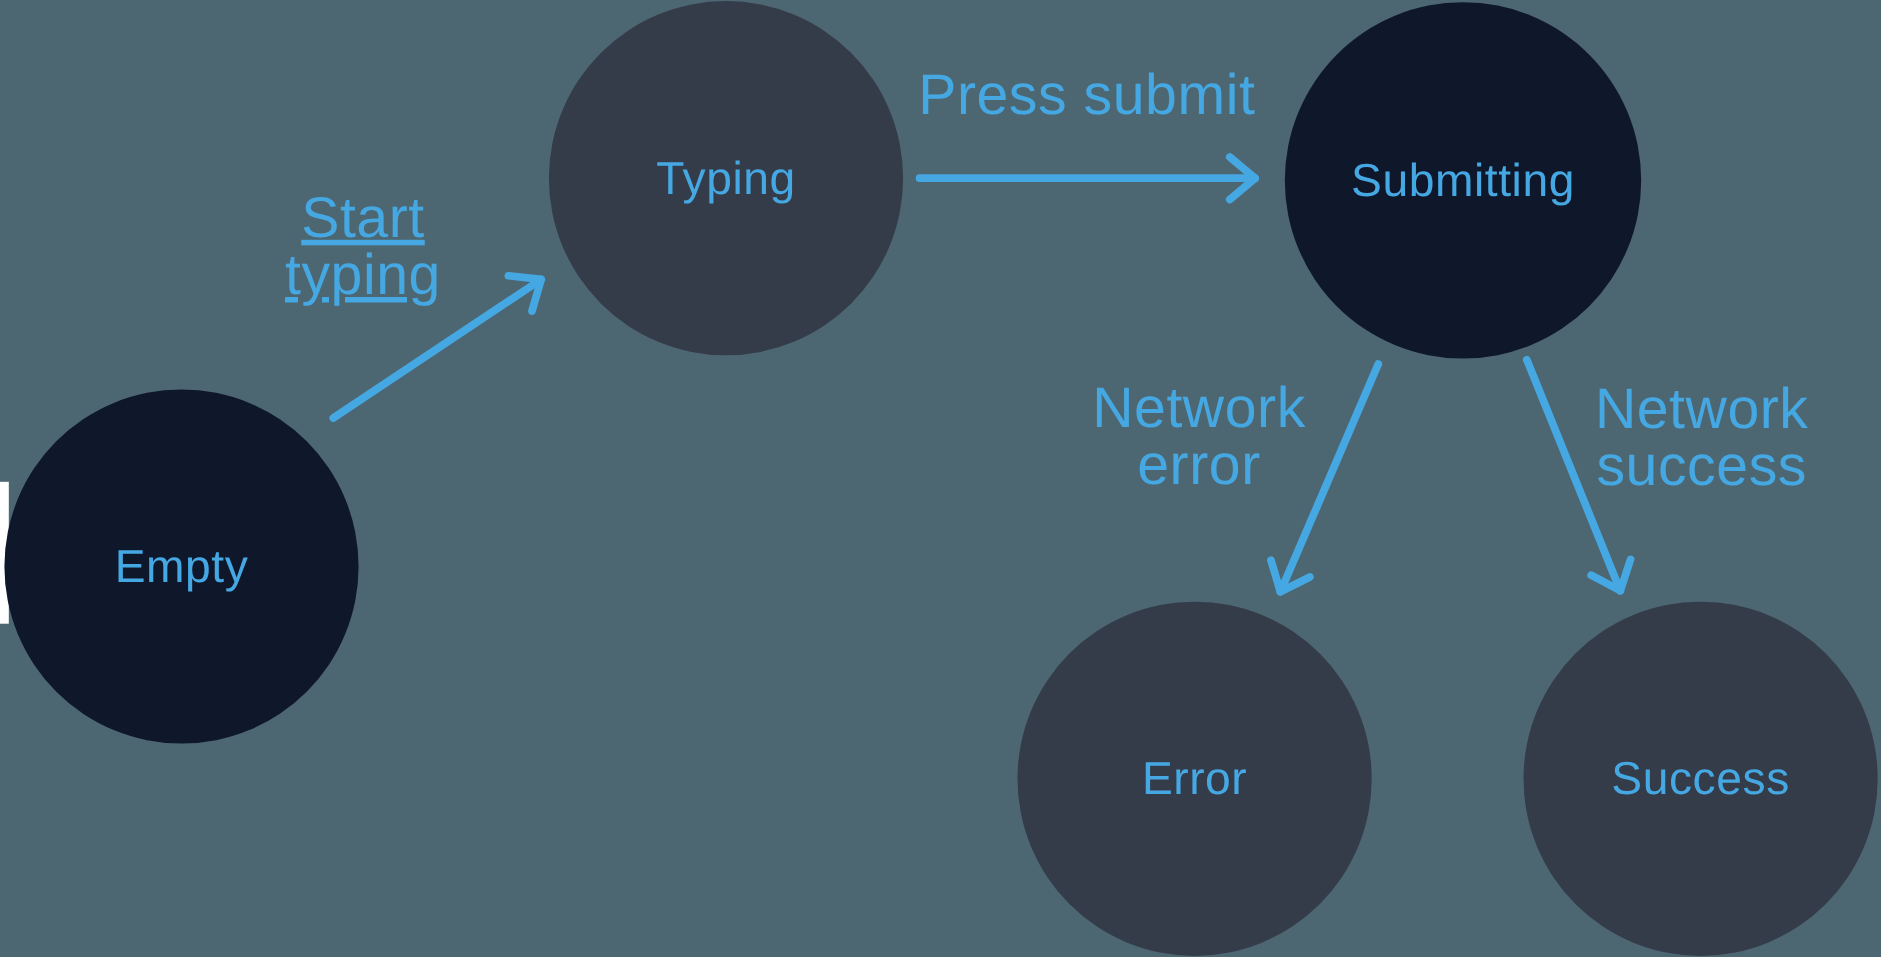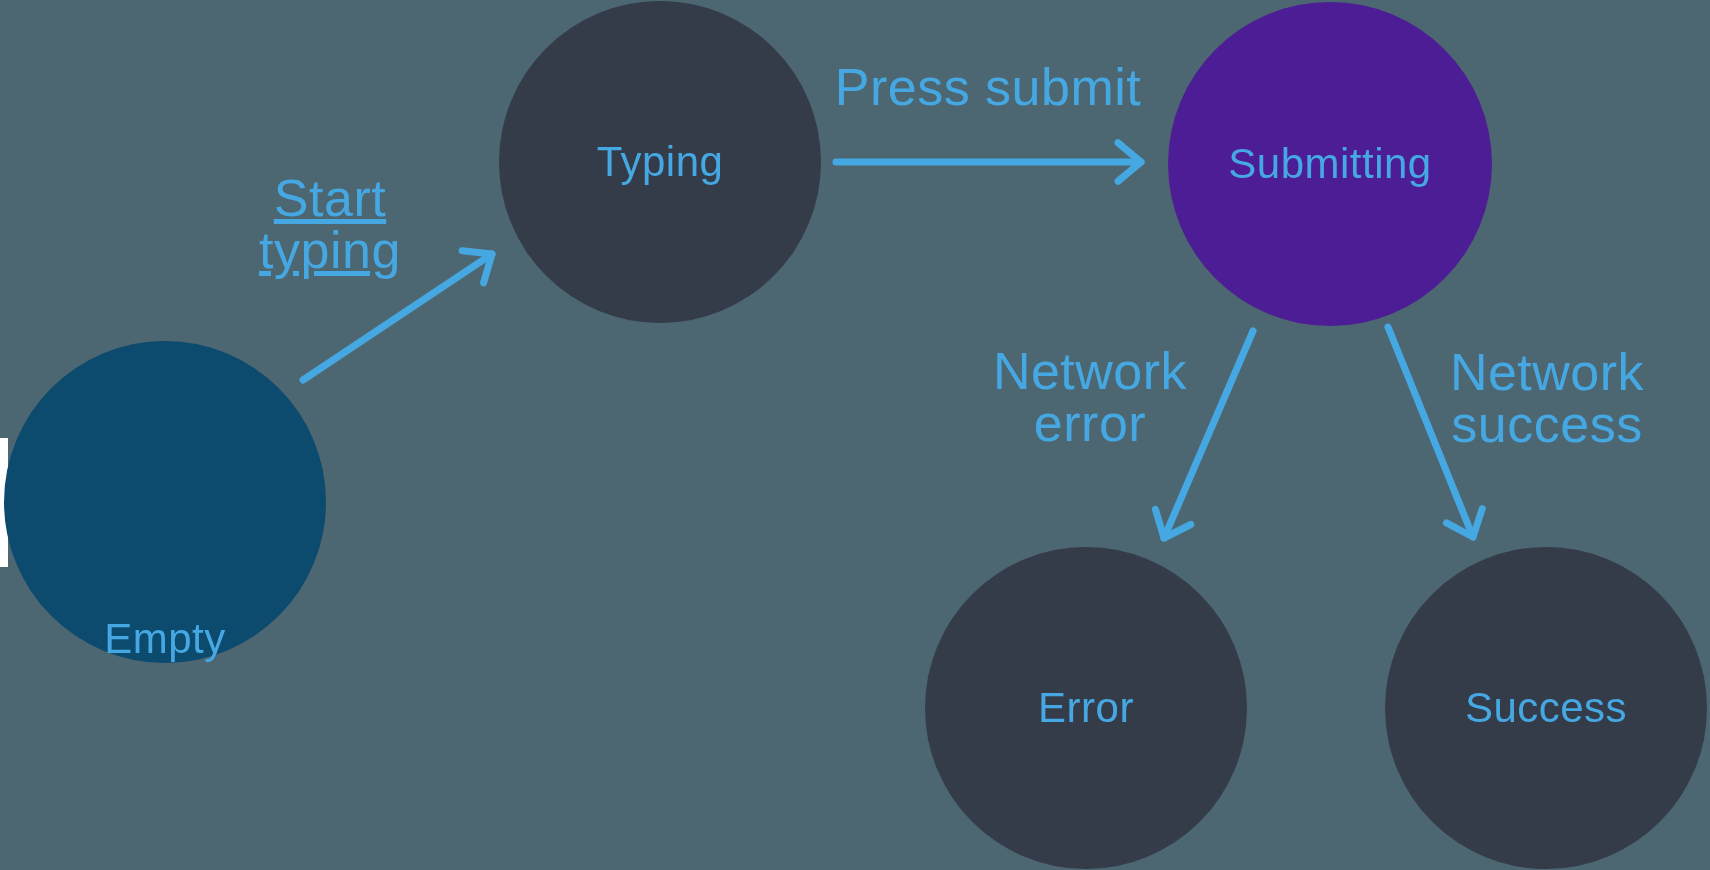--- a/index.html
+++ b/index.html
@@ -59,27 +59,27 @@
       <div>Press submit</div>
     </div>
     <div class="edge-label" style="left: 1090px; top: 397px; color: rgb(69, 168, 227);">
       <div>Network</div>
       <div>error</div>
     </div>
     <div class="edge-label" style="left: 1547px; top: 398px; color: rgb(69, 168, 227);">
       <div>Network</div>
       <div>success</div>
     </div>
-    <div class="node" style="left: 4px; top: 341px; width: 322px; height: 322px; background: #0c4a6e; align-items: flex-end;">
+    <div class="node" style="left: 4px; top: 354px; width: 322px; height: 322px; background: #0f172a;">
       <span class="node-label" style="color: rgb(69, 168, 227);">Empty</span>
     </div>
     <div class="node" style="left: 499px; top: 1px; width: 322px; height: 322px; background: rgb(52, 59, 73);">
       <span class="node-label" style="color: rgb(69, 168, 227);">Typing</span>
     </div>
-    <div class="node" style="left: 1168px; top: 2px; width: 324px; height: 324px; background: #4c1d95;">
+    <div class="node" style="left: 1168px; top: 2px; width: 324px; height: 324px; background: #0f172a;">
       <span class="node-label" style="color: rgb(69, 168, 227);">Submitting</span>
     </div>
     <div class="node" style="left: 925px; top: 547px; width: 322px; height: 322px; background: rgb(52, 59, 73);">
       <span class="node-label" style="color: rgb(69, 168, 227);">Error</span>
     </div>
     <div class="node" style="left: 1385px; top: 547px; width: 322px; height: 322px; background: rgb(52, 59, 73);">
       <span class="node-label" style="color: rgb(69, 168, 227);">Success</span>
     </div>
   </div>
 

